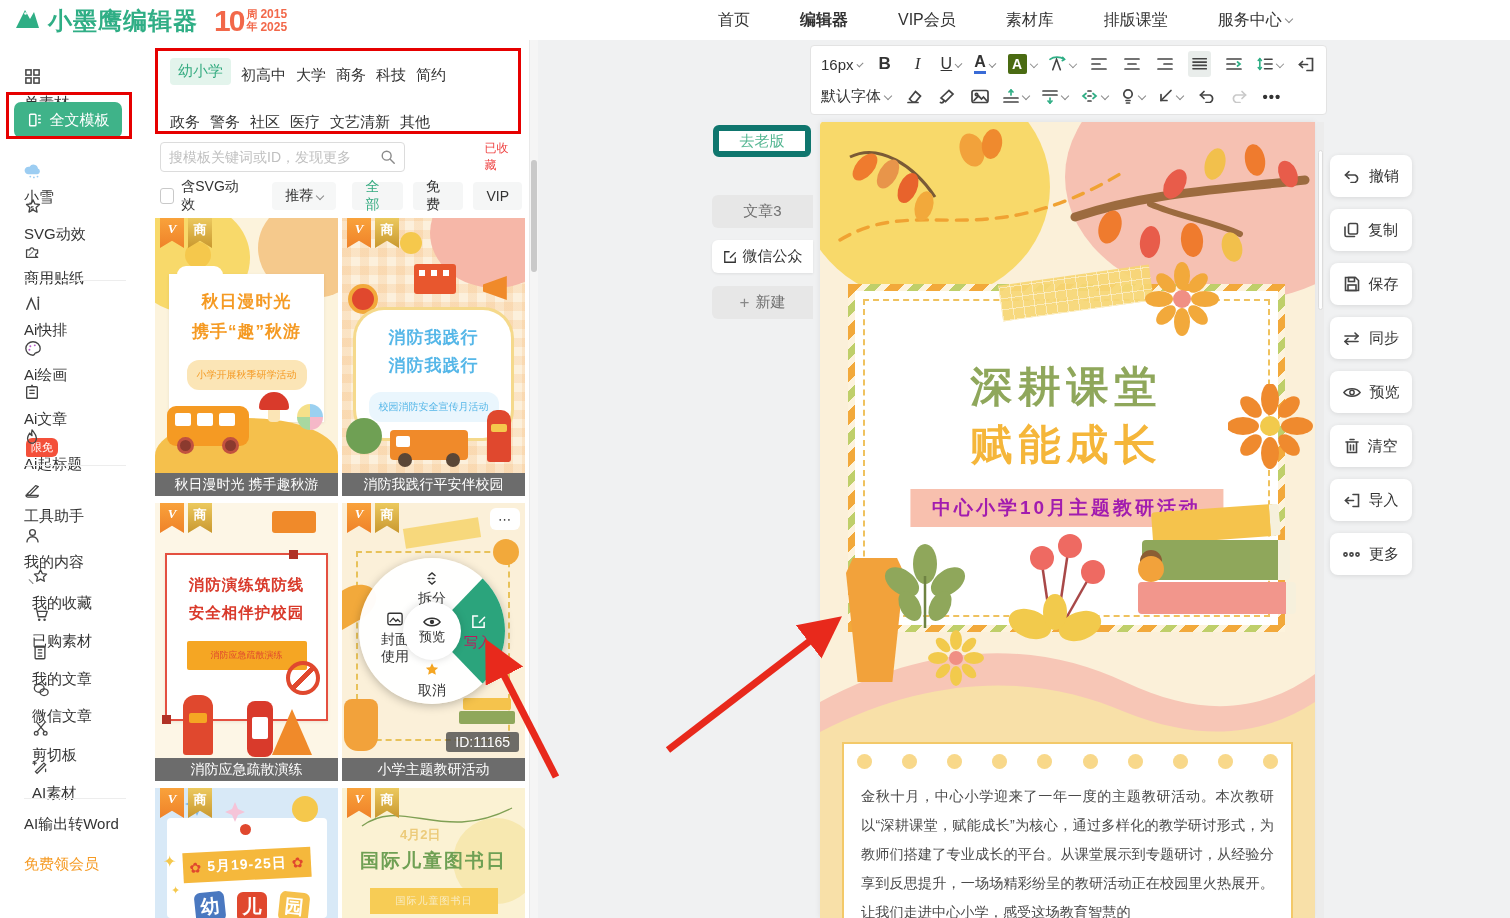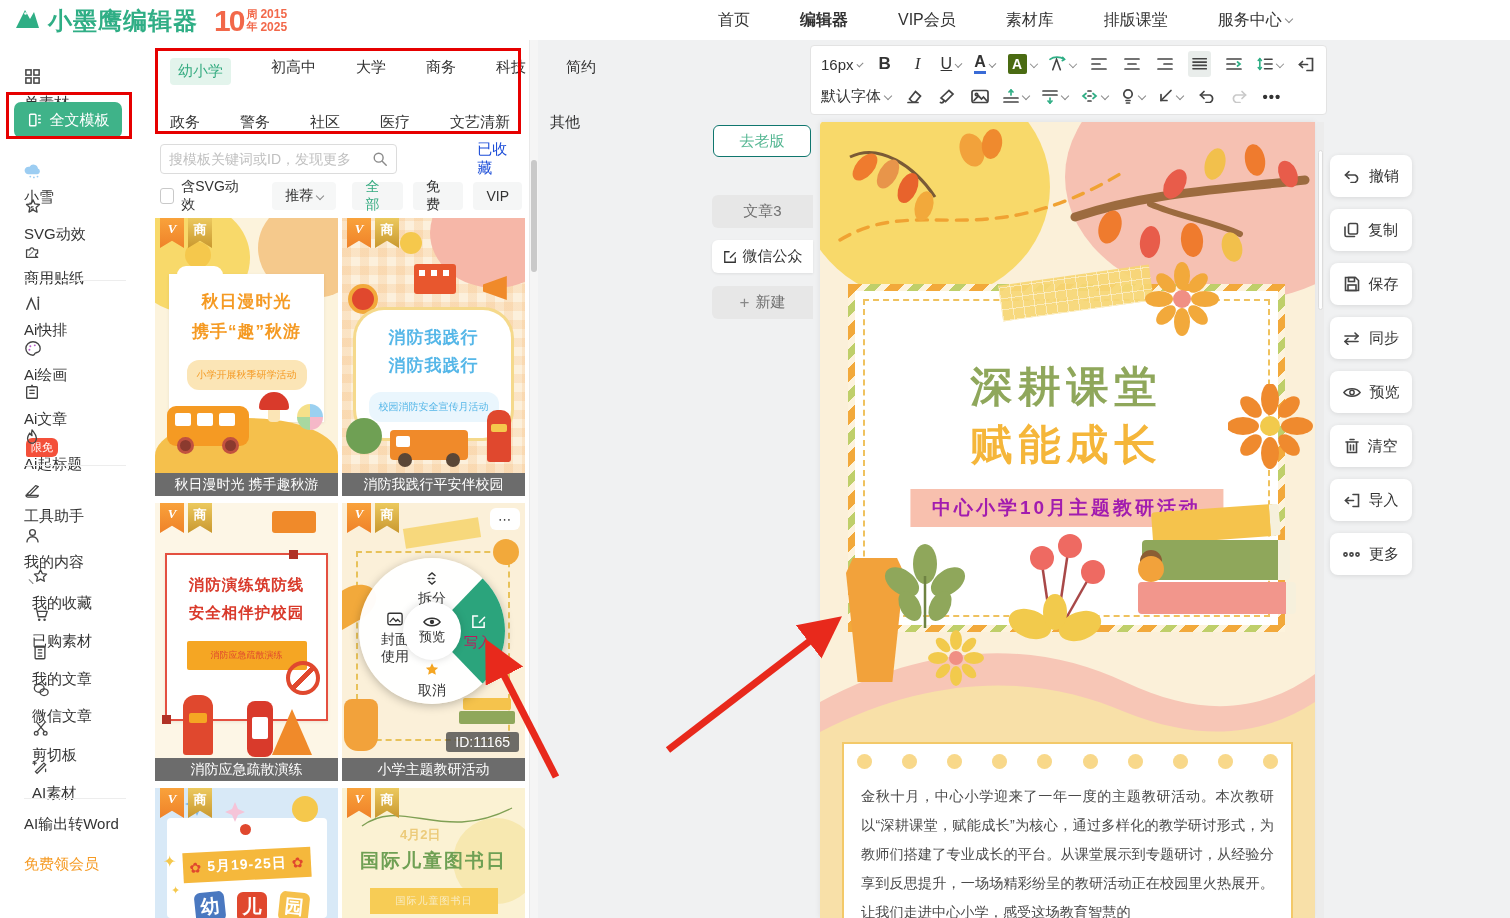--- a/index.html
+++ b/index.html
@@ -26,29 +26,29 @@
   .side-item svg { flex:0 0 auto; }
   .side-divider { position:absolute; left:24px; width:102px; border-top:1px solid #ededed; }
   .tpl-btn { position:absolute; left:14px; top:62px; width:108px; height:36px; background:#3fb389; border-radius:7px; color:#fff; display:flex; align-items:center; justify-content:center; gap:7px; font-size:15px; }
   .limited-badge { background:#f4503a; color:#fff; font-size:11px; padding:2px 5px; border-radius:6px 6px 6px 2px; margin-left:2px; }
   .side-footer-link { position:absolute; left:24px; font-size:15px; color:#333; }
   .side-footer-link.orange { color:#f59a23; }
 
   
   .panel { position:absolute; left:150px; top:40px; width:380px; height:878px; background:#fff; z-index:9; border-right:1px solid #e9e9e9; }
   .cat-rows { position:absolute; left:8px; top:12px; width:360px; }
-  .cat-row { display:flex; align-items:flex-start; gap:40px; padding:6px 12px; }
+  .cat-row { display:flex; align-items:flex-end; gap:10px; padding:6px 12px; }
   .cat-item { font-size:15px; color:#333; white-space:nowrap; cursor:pointer; }
   .cat-item.active { background:#e3f4ec; color:#35ab80; padding:4px 8px; border-radius:4px; }
   .redbox { position:absolute; border:3px solid #e60000; z-index:40; pointer-events:none; }
   .search-row { position:absolute; left:10px; top:100px; width:360px; display:flex; align-items:center; }
   .search-box { width:248px; height:30px; border:1px solid #dcdcdc; border-radius:4px; display:flex; align-items:center; padding:0 8px; gap:6px; }
   .search-box input { border:none; outline:none; flex:1; font-size:14px; color:#333; font-family:inherit; }
   .search-box input::placeholder { color:#c0c0c0; }
-  .collected { margin-left:80px; font-size:15px; color:#1d4ed8; }
+  .collected { margin-left:80px; font-size:12px; color:#ef4444; }
   .filter-row { position:absolute; left:10px; top:138px; width:362px; display:flex; align-items:center; }
   .cbx { width:16px; height:16px; border:1px solid #c9c9c9; border-radius:3px; background:#fff; }
   .svg-label { font-size:14px; color:#333; margin-left:7px; }
   .sort-btn { margin-left:28px; width:74px; height:28px; background:#f6f7f7; border-radius:4px; display:flex; align-items:center; justify-content:center; font-size:14px; color:#333; }
   .pill-btn { height:28px; padding:0 13px; background:#f5f6f6; border-radius:4px; display:flex; align-items:center; font-size:14px; color:#333; margin-left:10px; }
   .pill-btn.green { color:#35ab80; margin-left:16px; }
 
   
   .card { position:absolute; width:183px; }
   .card-img { position:relative; width:183px; height:255px; overflow:hidden; }
@@ -63,21 +63,21 @@
   .idbadge { position:absolute; right:6px; bottom:6px; background:rgba(70,70,70,.78); color:#fff; font-size:14px; padding:2px 9px; border-radius:3px; z-index:6; }
   .dots-btn { position:absolute; right:5px; top:5px; width:30px; height:22px; background:#fff; border-radius:6px; color:#444; font-size:13px; letter-spacing:1px; display:flex; align-items:center; justify-content:center; z-index:7; }
 
   
   .radial { position:absolute; left:17px; top:55px; width:146px; height:146px; border-radius:50%; background:rgba(255,255,255,.97); overflow:hidden; box-shadow:0 2px 10px rgba(0,0,0,.25); z-index:8; }
   .radial .wedge { position:absolute; inset:0; background:#2ba47c; clip-path:polygon(50% 50%,100% -2%,100% 102%); }
   .radial-label { position:absolute; font-size:14px; color:#333; text-align:center; line-height:1.25; }
   .radial-center { position:absolute; left:50%; top:50%; transform:translate(-50%,-50%); width:58px; height:58px; background:#fff; border-radius:50%; box-shadow:0 0 8px rgba(0,0,0,.15); display:flex; flex-direction:column; align-items:center; justify-content:center; font-size:13px; color:#333; z-index:3; }
 
   
-  .old-version-btn { position:absolute; left:713px; top:125px; width:98px; height:32px; background:#fff; border:1px solid #0f766e; border-radius:6px; color:#56b793; font-size:15px; display:flex; align-items:center; justify-content:center; z-index:8; }
+  .old-version-btn { position:absolute; left:713px; top:125px; width:98px; height:32px; background:#fff; border:6px solid #0f766e; border-radius:6px; color:#56b793; font-size:15px; display:flex; align-items:center; justify-content:center; z-index:8; }
   .doc-tab { position:absolute; left:712px; width:101px; height:33px; border-radius:6px 0 0 6px; display:flex; align-items:center; justify-content:center; gap:6px; font-size:15px; z-index:8; }
   .doc-tab.gray { background:#e7e7e7; color:#707070; }
   .doc-tab.white { background:#fff; color:#333; box-shadow:0 1px 3px rgba(0,0,0,.08); }
 
   
   .toolbar { position:absolute; left:810px; top:45px; width:517px; height:70px; background:#fff; border:1px solid #e3e3e3; border-radius:4px; z-index:12; padding:2px 10px; }
   .tb-row { height:32px; display:flex; align-items:center; gap:13px; }
   .tbtn { display:flex; align-items:center; justify-content:center; height:26px; min-width:20px; border-radius:3px; color:#333; font-size:15px; white-space:nowrap; }
   .tbtn.active { background:#e9edeb; padding:0 4px; }
   .tbtn svg { display:block; }

